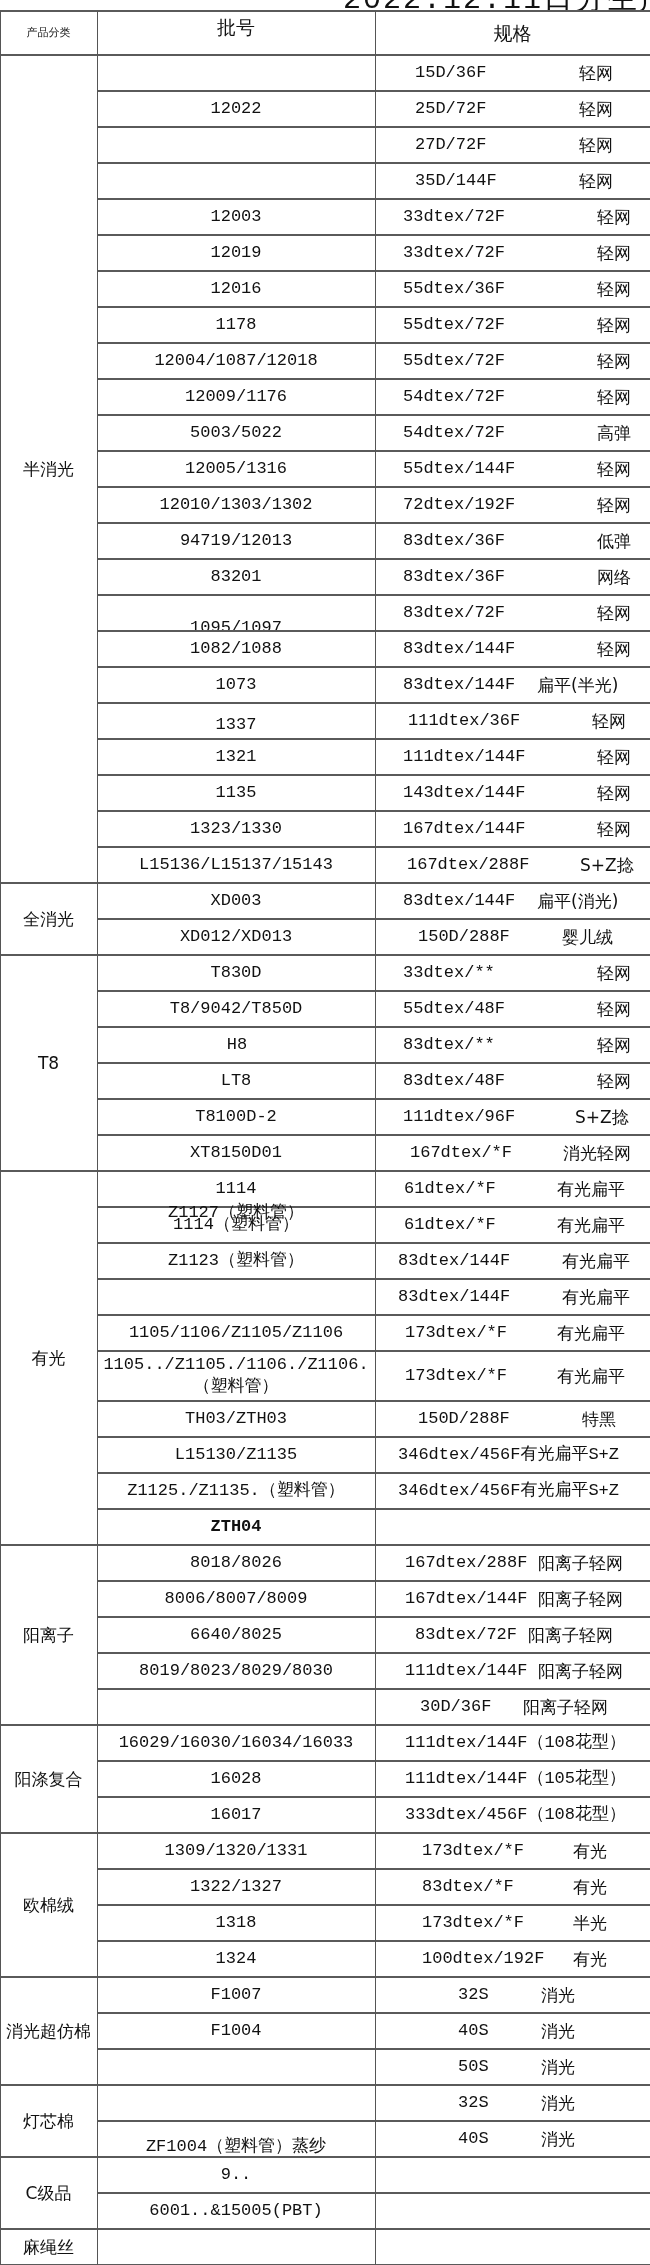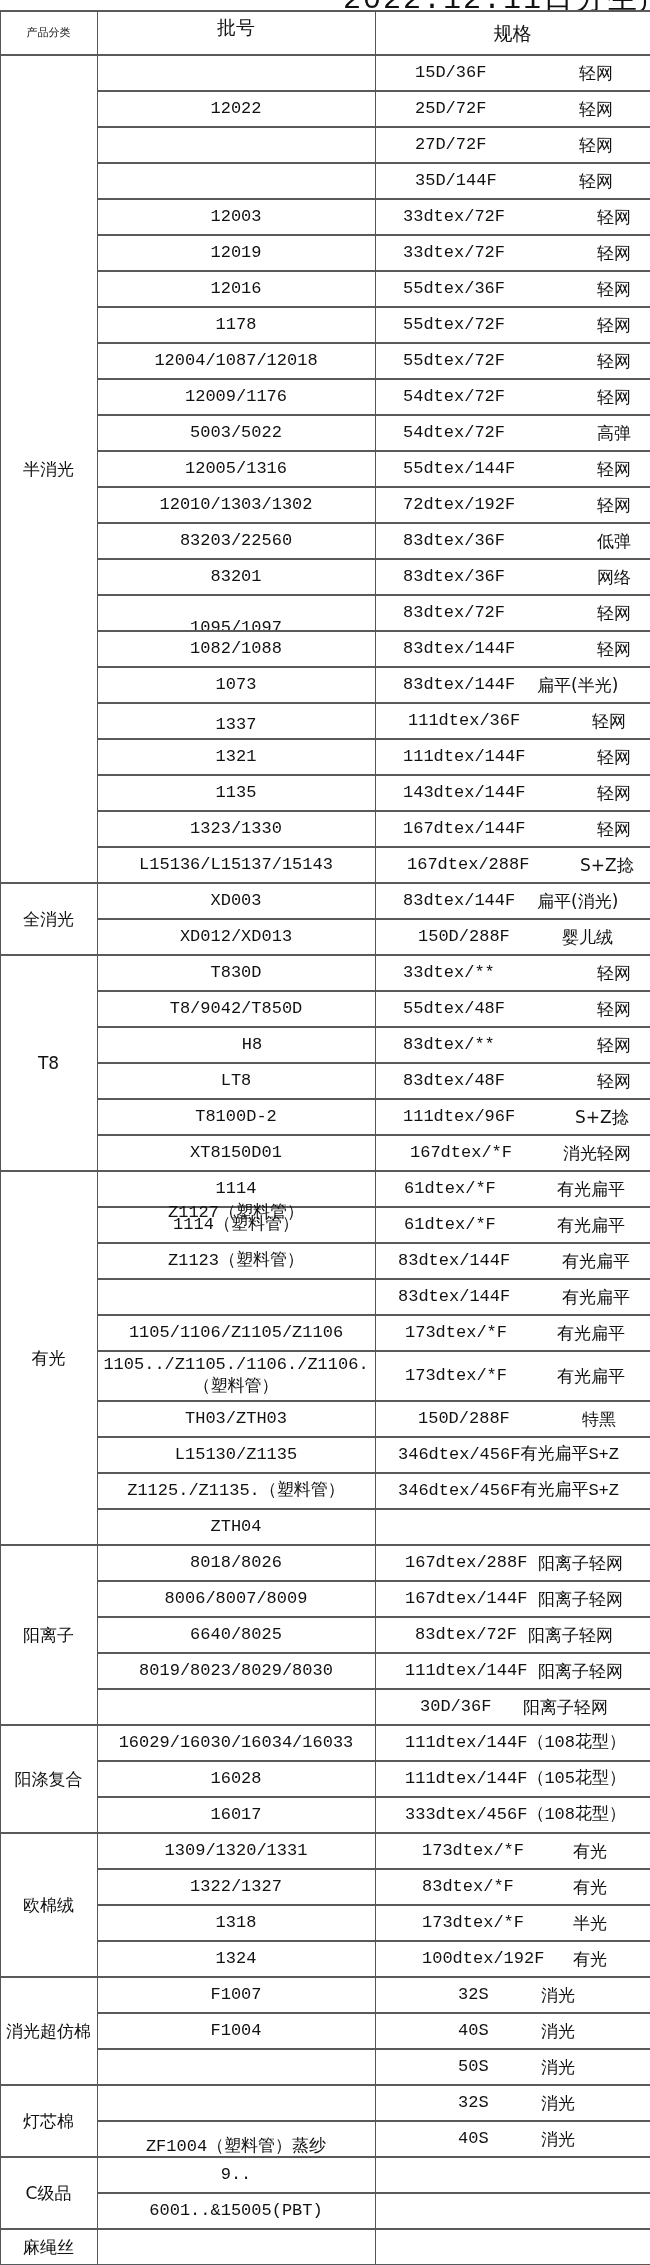--- a/index.html
+++ b/index.html
@@ -77,21 +77,21 @@
     <div class="spec" style="left: 597px; top: 423px; font-family: &quot;DejaVu Sans&quot;, &quot;Liberation Sans&quot;, sans-serif;">高弹</div>
     <div class="hline" style="left: 97px; top: 450px; width: 553px;"></div>
     <div class="cell lot" style="left: 97px; top: 451px; width: 278px; height: 36px;">12005/1316</div>
     <div class="spec" style="left: 403px; top: 459px;">55dtex/144F</div>
     <div class="spec" style="left: 597px; top: 459px; font-family: &quot;DejaVu Sans&quot;, &quot;Liberation Sans&quot;, sans-serif;">轻网</div>
     <div class="hline" style="left: 97px; top: 486px; width: 553px;"></div>
     <div class="cell lot" style="left: 97px; top: 487px; width: 278px; height: 36px;">12010/1303/1302</div>
     <div class="spec" style="left: 403px; top: 495px;">72dtex/192F</div>
     <div class="spec" style="left: 597px; top: 495px; font-family: &quot;DejaVu Sans&quot;, &quot;Liberation Sans&quot;, sans-serif;">轻网</div>
     <div class="hline" style="left: 97px; top: 522px; width: 553px;"></div>
-    <div class="cell lot" style="left: 97px; top: 523px; width: 278px; height: 36px;">83203/22560</div>
+    <div class="cell lot" style="left: 97px; top: 523px; width: 278px; height: 36px;">94719/12013</div>
     <div class="spec" style="left: 403px; top: 531px;">83dtex/36F</div>
     <div class="spec" style="left: 597px; top: 531px; font-family: &quot;DejaVu Sans&quot;, &quot;Liberation Sans&quot;, sans-serif;">低弹</div>
     <div class="hline" style="left: 97px; top: 558px; width: 553px;"></div>
     <div class="cell lot" style="left: 97px; top: 559px; width: 278px; height: 36px;">83201</div>
     <div class="spec" style="left: 403px; top: 567px;">83dtex/36F</div>
     <div class="spec" style="left: 597px; top: 567px; font-family: &quot;DejaVu Sans&quot;, &quot;Liberation Sans&quot;, sans-serif;">网络</div>
     <div class="hline" style="left: 97px; top: 594px; width: 553px;"></div>
     <div class="cell lot" style="left: 97px; top: 595px; width: 278px; height: 36px; margin-top: 15px;">1095/1097</div>
     <div class="spec" style="left: 403px; top: 603px;">83dtex/72F</div>
     <div class="spec" style="left: 597px; top: 603px; font-family: &quot;DejaVu Sans&quot;, &quot;Liberation Sans&quot;, sans-serif;">轻网</div>
@@ -135,21 +135,21 @@
     <div class="cell cat" style="left: 0px; top: 883px; width: 97px; height: 72px;">全消光</div>
     <div class="hline" style="left: 0px; top: 954px; width: 650px;"></div>
     <div class="cell lot" style="left: 97px; top: 955px; width: 278px; height: 36px;">T830D</div>
     <div class="spec" style="left: 403px; top: 963px;">33dtex/**</div>
     <div class="spec" style="left: 597px; top: 963px; font-family: &quot;DejaVu Sans&quot;, &quot;Liberation Sans&quot;, sans-serif;">轻网</div>
     <div class="hline" style="left: 97px; top: 990px; width: 553px;"></div>
     <div class="cell lot" style="left: 97px; top: 991px; width: 278px; height: 36px;">T8/9042/T850D</div>
     <div class="spec" style="left: 403px; top: 999px;">55dtex/48F</div>
     <div class="spec" style="left: 597px; top: 999px; font-family: &quot;DejaVu Sans&quot;, &quot;Liberation Sans&quot;, sans-serif;">轻网</div>
     <div class="hline" style="left: 97px; top: 1026px; width: 553px;"></div>
-    <div class="cell lot" style="left: 113px; top: 1027px; width: 278px; height: 36px;">H8</div>
+    <div class="cell lot" style="left: 98px; top: 1027px; width: 278px; height: 36px;">H8</div>
     <div class="spec" style="left: 403px; top: 1035px;">83dtex/**</div>
     <div class="spec" style="left: 597px; top: 1035px; font-family: &quot;DejaVu Sans&quot;, &quot;Liberation Sans&quot;, sans-serif;">轻网</div>
     <div class="hline" style="left: 97px; top: 1062px; width: 553px;"></div>
     <div class="cell lot" style="left: 97px; top: 1063px; width: 278px; height: 36px;">LT8</div>
     <div class="spec" style="left: 403px; top: 1071px;">83dtex/48F</div>
     <div class="spec" style="left: 597px; top: 1071px; font-family: &quot;DejaVu Sans&quot;, &quot;Liberation Sans&quot;, sans-serif;">轻网</div>
     <div class="hline" style="left: 97px; top: 1098px; width: 553px;"></div>
     <div class="cell lot" style="left: 97px; top: 1099px; width: 278px; height: 36px;">T8100D-2</div>
     <div class="spec" style="left: 403px; top: 1107px;">111dtex/96F</div>
     <div class="spec" style="left: 575px; top: 1107px; font-family: &quot;DejaVu Sans&quot;, &quot;Liberation Sans&quot;, sans-serif;">S+Z捻</div>
@@ -186,21 +186,21 @@
     <div class="cell lot" style="left: 97px; top: 1401px; width: 278px; height: 36px;">TH03/ZTH03</div>
     <div class="spec" style="left: 418px; top: 1409px;">150D/288F</div>
     <div class="spec" style="left: 582px; top: 1409px; font-family: &quot;DejaVu Sans&quot;, &quot;Liberation Sans&quot;, sans-serif;">特黑</div>
     <div class="hline" style="left: 97px; top: 1436px; width: 553px;"></div>
     <div class="cell lot" style="left: 97px; top: 1437px; width: 278px; height: 36px;">L15130/Z1135</div>
     <div class="spec" style="left: 398px; top: 1445px;">346dtex/456F有光扁平S+Z</div>
     <div class="hline" style="left: 97px; top: 1472px; width: 553px;"></div>
     <div class="cell lot" style="left: 97px; top: 1473px; width: 278px; height: 36px;">Z1125./Z1135.（塑料管）</div>
     <div class="spec" style="left: 398px; top: 1481px;">346dtex/456F有光扁平S+Z</div>
     <div class="hline" style="left: 97px; top: 1508px; width: 553px;"></div>
-    <div class="cell lot" style="left: 97px; top: 1509px; width: 278px; height: 36px;">ZTH04</div>
+    <div class="cell lot" style="left: 97px; top: 1509px; width: 278px; height: 36px; font-weight: bold;">ZTH04</div>
     <div class="cell cat" style="left: 0px; top: 1171px; width: 97px; height: 374px;">有光</div>
     <div class="hline" style="left: 0px; top: 1544px; width: 650px;"></div>
     <div class="cell lot" style="left: 97px; top: 1545px; width: 278px; height: 36px;">8018/8026</div>
     <div class="spec" style="left: 405px; top: 1553px;">167dtex/288F</div>
     <div class="spec" style="left: 538px; top: 1553px; font-family: &quot;DejaVu Sans&quot;, &quot;Liberation Sans&quot;, sans-serif;">阳离子轻网</div>
     <div class="hline" style="left: 97px; top: 1580px; width: 553px;"></div>
     <div class="cell lot" style="left: 97px; top: 1581px; width: 278px; height: 36px;">8006/8007/8009</div>
     <div class="spec" style="left: 405px; top: 1589px;">167dtex/144F</div>
     <div class="spec" style="left: 538px; top: 1589px; font-family: &quot;DejaVu Sans&quot;, &quot;Liberation Sans&quot;, sans-serif;">阳离子轻网</div>
     <div class="hline" style="left: 97px; top: 1616px; width: 553px;"></div>

